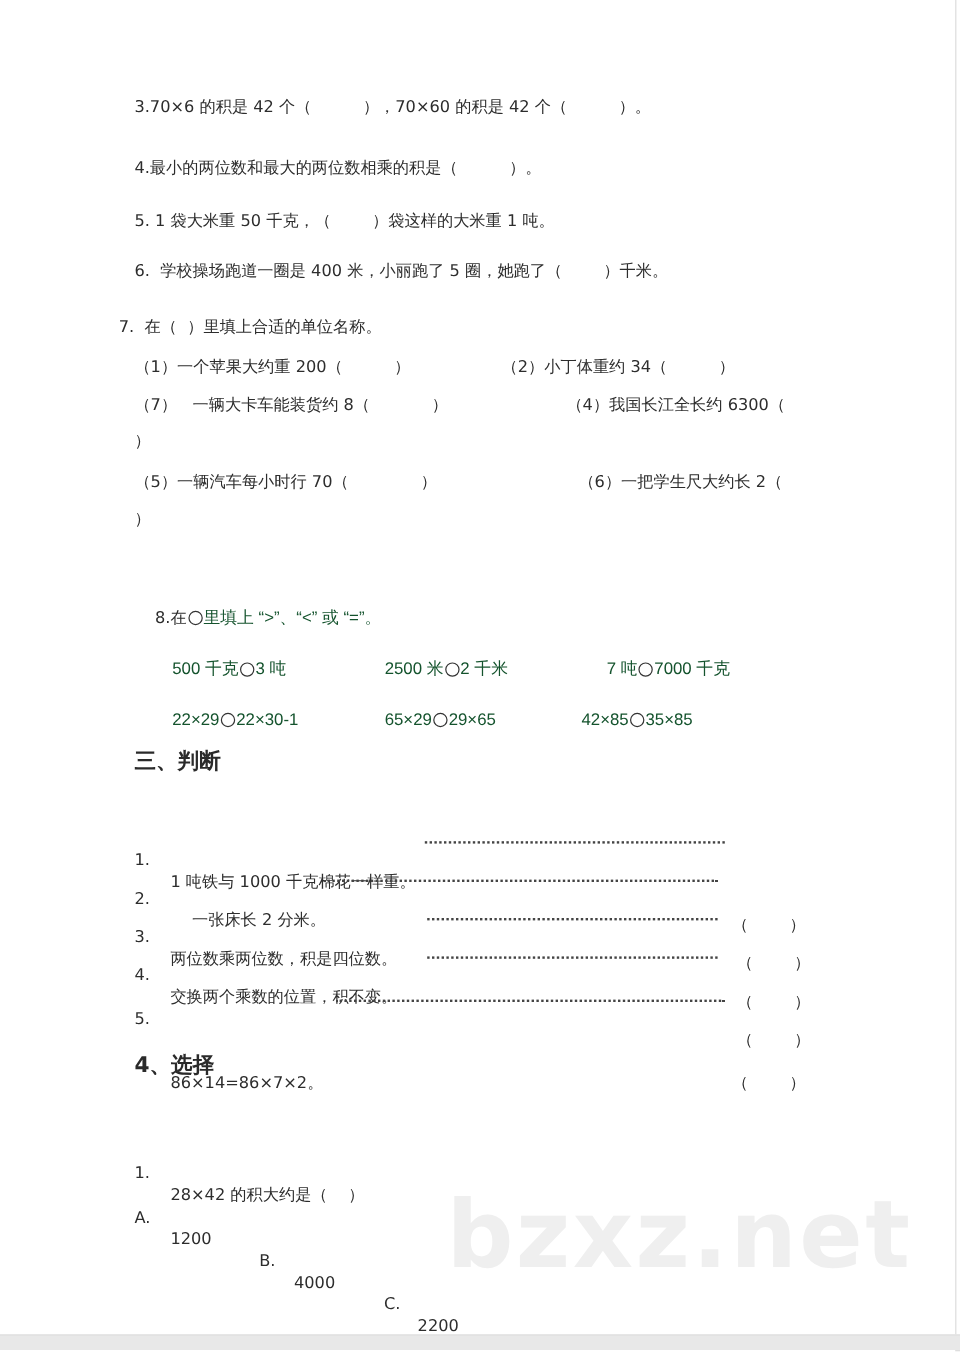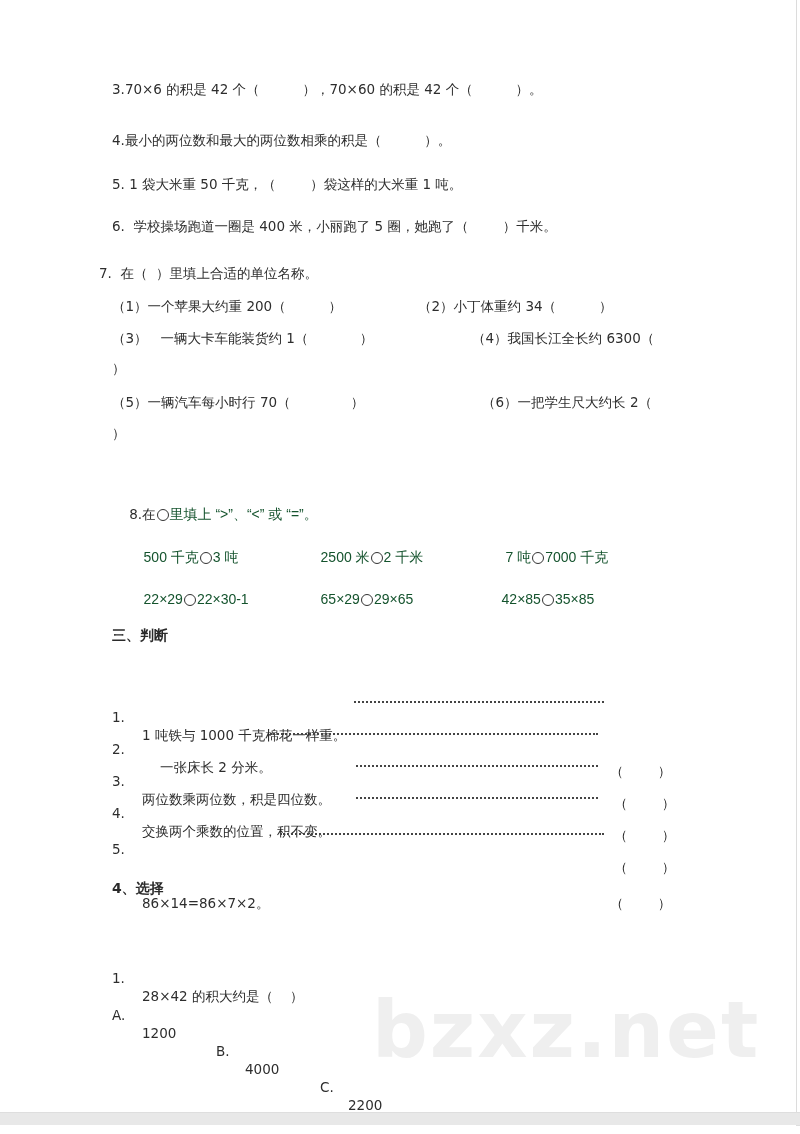--- a/index.html
+++ b/index.html
@@ -49,21 +49,21 @@
       white-space: pre;
       color: #2d2d2d;
     }
     .serif {
       font-family: Liberation Sans, sans-serif;
       font-size: 14px;
       color: #14532d;
     }
     .heading {
       font-weight: bold;
-      font-size: 14px;
+      font-size: 18px;
       color: #2a2a2a;
     }
     .circle {
       display: inline-block;
       width: 12px;
       height: 12px;
       border: 1.5px solid #333;
       border-radius: 50%;
       vertical-align: -2px;
       margin: 0 1px;
@@ -93,21 +93,21 @@
 <div class="page">
 
   <div class="line" style="left:112px; top:80px;">3.70×6 的积是 42 个（          ），70×60 的积是 42 个（          ）。</div>
   <div class="line" style="left:112px; top:131px;">4.最小的两位数和最大的两位数相乘的积是（          ）。</div>
   <div class="line" style="left:112px; top:175px;">5. 1 袋大米重 50 千克，（        ）袋这样的大米重 1 吨。</div>
   <div class="line" style="left:112px; top:217px;">6.  学校操场跑道一圈是 400 米，小丽跑了 5 圈，她跑了（        ）千米。</div>
 
   <div class="line" style="left:99px; top:264px;">7.  在（  ）里填上合适的单位名称。</div>
   <div class="line" style="left:112px; top:297px;">（1）一个苹果大约重 200（          ）</div>
   <div class="line" style="left:418px; top:297px;">（2）小丁体重约 34（          ）</div>
-  <div class="line" style="left:112px; top:329px;">（3）   一辆大卡车能装货约 1（            ）</div>
+  <div class="line" style="left:112px; top:329px;">（7）   一辆大卡车能装货约 8（            ）</div>
   <div class="line" style="left:472px; top:329px;">（4）我国长江全长约 6300（</div>
   <div class="line" style="left:112px; top:359px;">）</div>
   <div class="line" style="left:112px; top:393px;">（5）一辆汽车每小时行 70（              ）</div>
   <div class="line" style="left:482px; top:393px;">（6）一把学生尺大约长 2（</div>
   <div class="line" style="left:112px; top:424px;">）</div>
 
   <div class="line" style="left:112px; top:487px;">
     <span>8.在</span><span class="circle"></span><span class="serif">里填上 “&gt;”、“&lt;” 或 “=”。</span>
   </div>
 
@@ -119,21 +119,21 @@
   </div>
   <div class="line serif" style="left:490px; top:530px;">
     <span>7 吨</span><span class="circle"></span><span>7000 千克</span>
   </div>
   <div class="line serif" style="left:128px; top:572px;">
     <span>22×29</span><span class="circle"></span><span>22×30-1</span>
   </div>
   <div class="line serif" style="left:305px; top:572px;">
     <span>65×29</span><span class="circle"></span><span>29×65</span>
   </div>
-  <div class="line serif" style="left:486px; top:572px;">
+  <div class="line serif" style="left:469px; top:572px;">
     <span>42×85</span><span class="circle"></span><span>35×85</span>
   </div>
 
   <div class="line heading" style="left:112px; top:626px;">三、判断</div>
 
   <div class="line" style="left:112px; top:690px; width:560px; height:18px;">
     <span style="position:absolute; left:0;">1.</span>
     <span style="position:absolute; left:30px;">1 吨铁与 1000 千克棉花一样重。</span>
     <span class="dots" style="left:242px; width:250px;"></span>
     <span style="position:absolute; left:498px;">（        ）</span>

